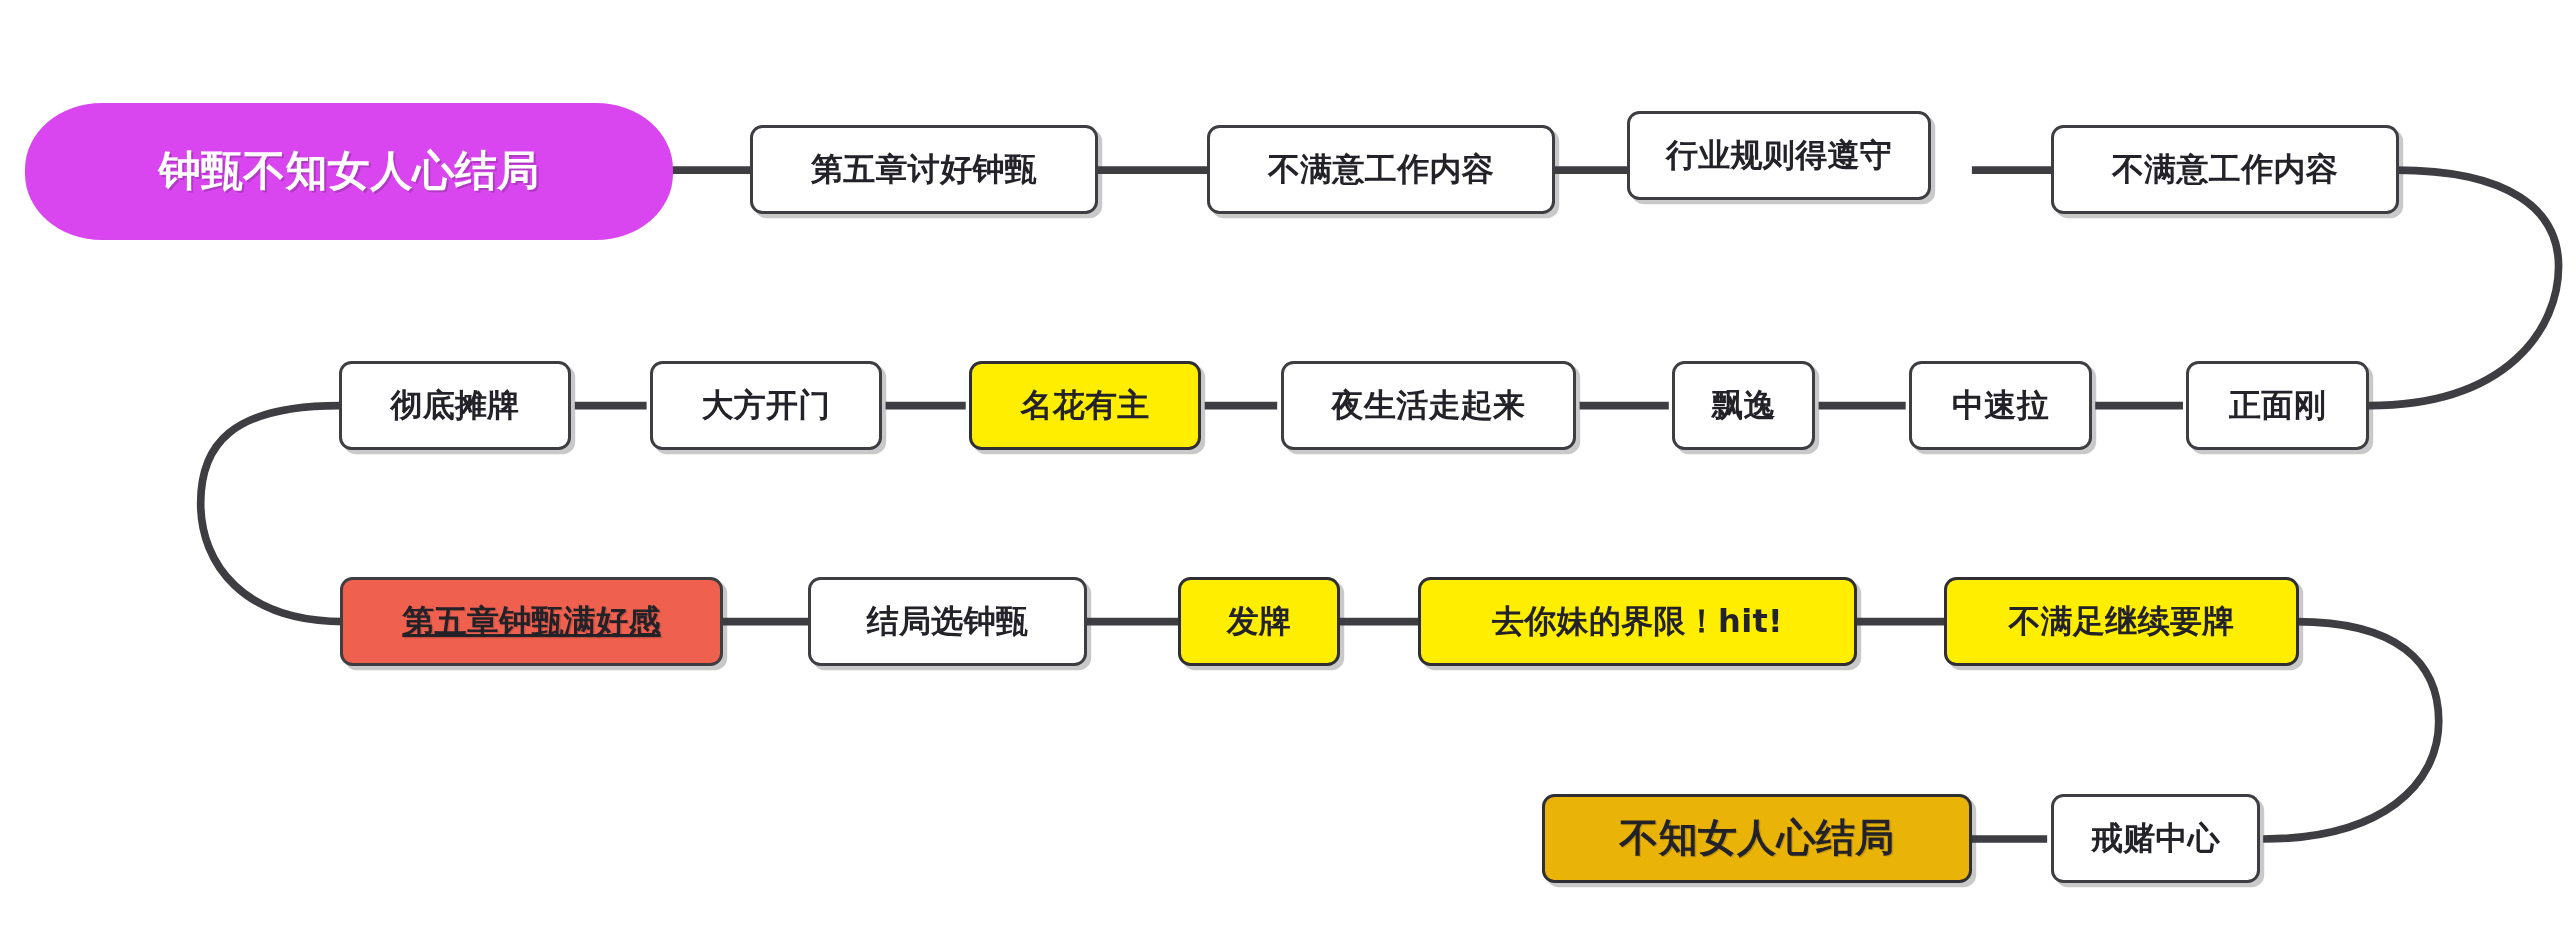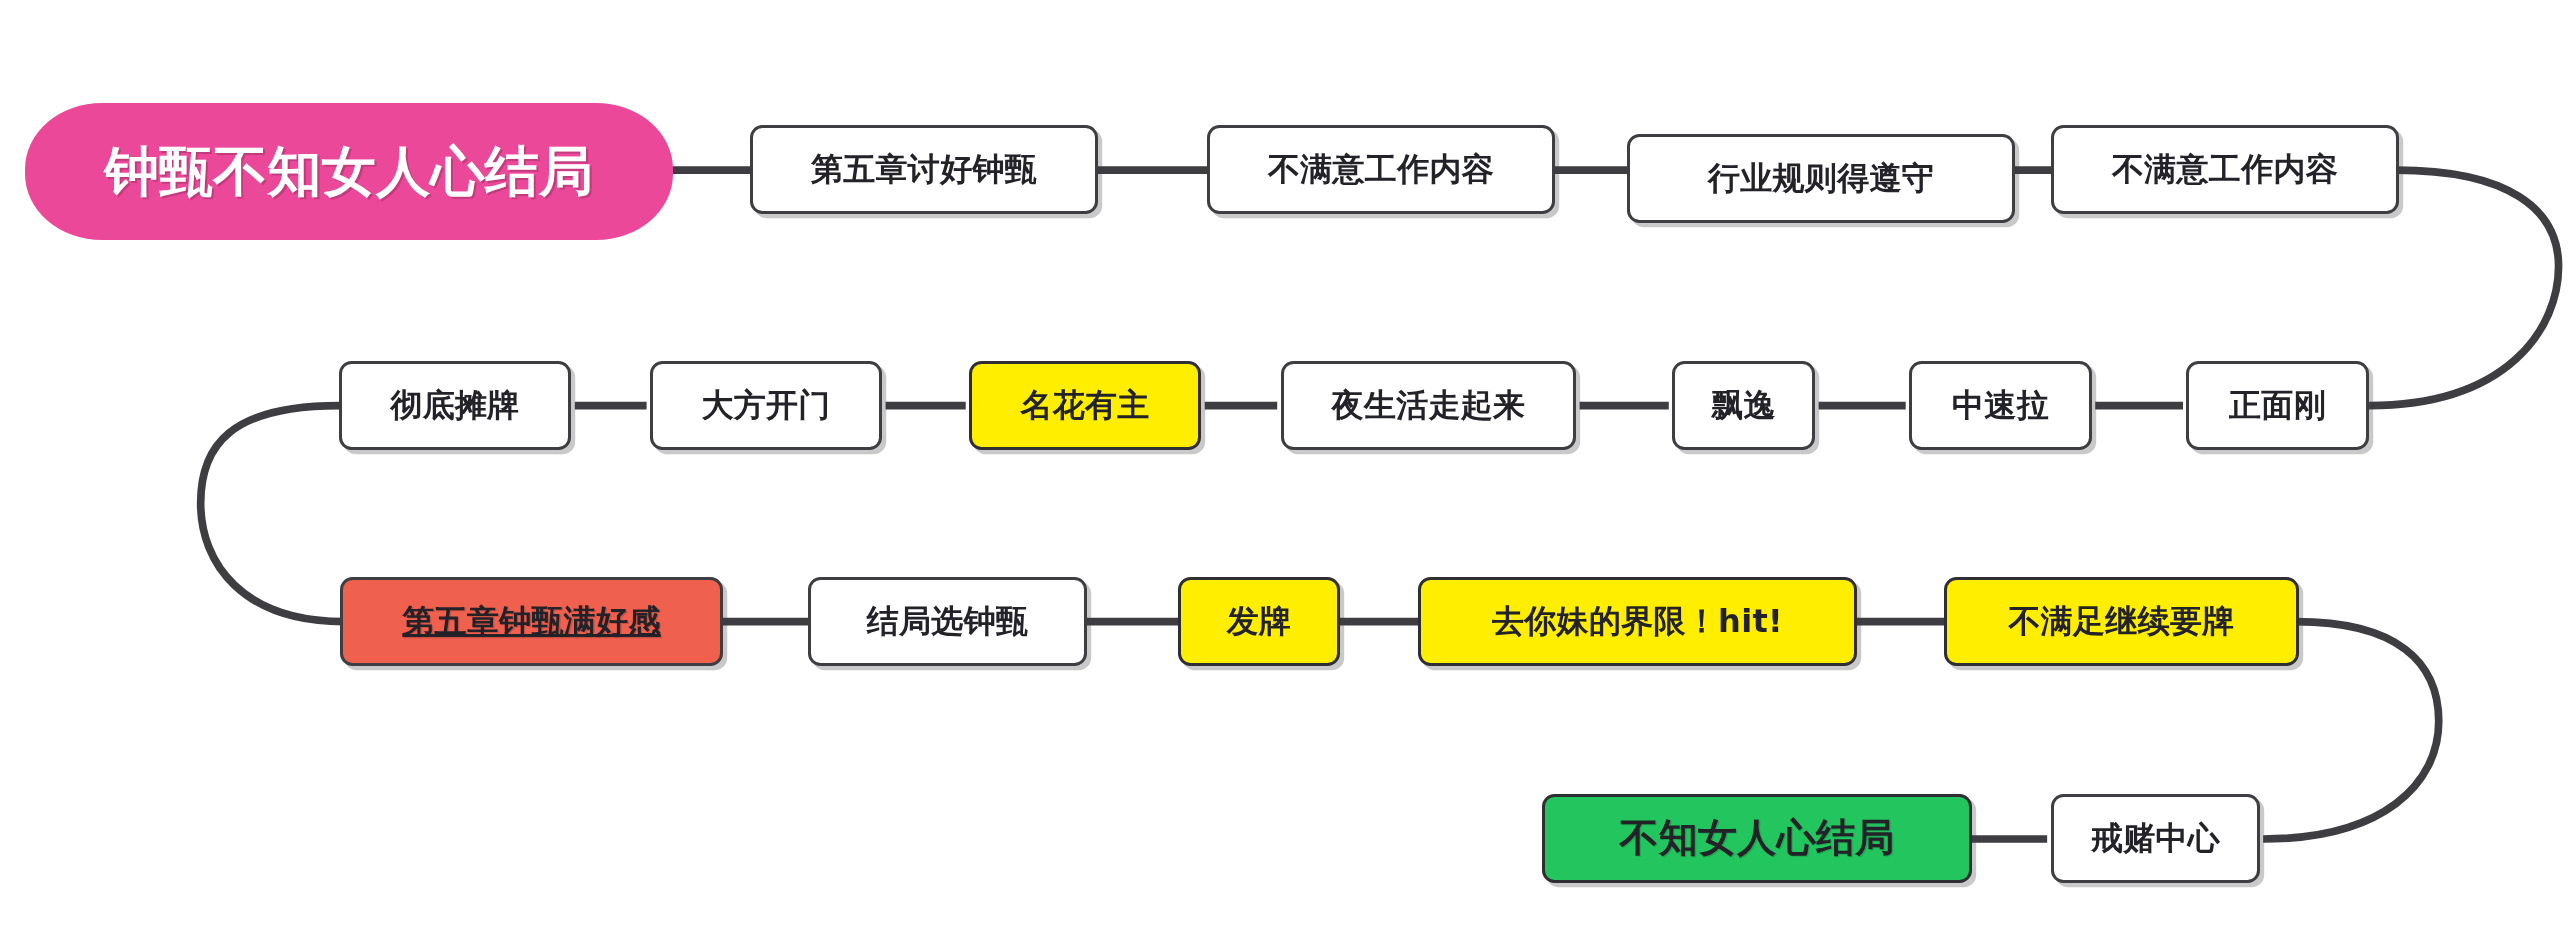--- a/index.html
+++ b/index.html
@@ -50,31 +50,31 @@
   }
   .node.box.yellow {
     background: #ffee00;
     border-color: #2e2e33;
   }
   .node.box.red {
     background: #f0604e;
     border-color: #3d3d42;
   }
   .node.box.blue {
-    background: #22c55e;
+    background: #eab308;
     border-color: #2e2e33;
     font-size: 39px;
   }
   
   .node.root {
-    background: #ec4899;
+    background: #d946ef;
     border: none;
     border-radius: 77px / 66px;
     color: #ffffff;
-    font-size: 54px;
+    font-size: 42px;
     text-shadow: 2.1px 2.1px 0 rgba(0,0,0,0.18);
   }
   .node.box.blue .label,
   .node.box.red .label {
     text-shadow: 1.4px 1.4px 0 rgba(0,0,0,0.15);
   }
   .label {
     display: block;
     padding: 0 4.2px;
   }
@@ -119,21 +119,21 @@
   </div>
 
   <div class="node box" style="left:750px; top:125px; width:348px; height:89px;">
     <span class="label">第五章讨好钟甄</span>
   </div>
 
   <div class="node box" style="left:1207px; top:125px; width:348px; height:89px;">
     <span class="label">不满意工作内容</span>
   </div>
 
-  <div class="node box" style="left:1627px; top:134px; width:388px; height:89px;">
+  <div class="node box" style="left:1627px; top:111px; width:304px; height:89px;">
     <span class="label">行业规则得遵守</span>
   </div>
 
   <div class="node box" style="left:2051px; top:125px; width:348px; height:89px;">
     <span class="label">不满意工作内容</span>
   </div>
 
   <div class="node box" style="left:650px; top:361px; width:232px; height:89px;">
     <span class="label">大方开门</span>
   </div>

